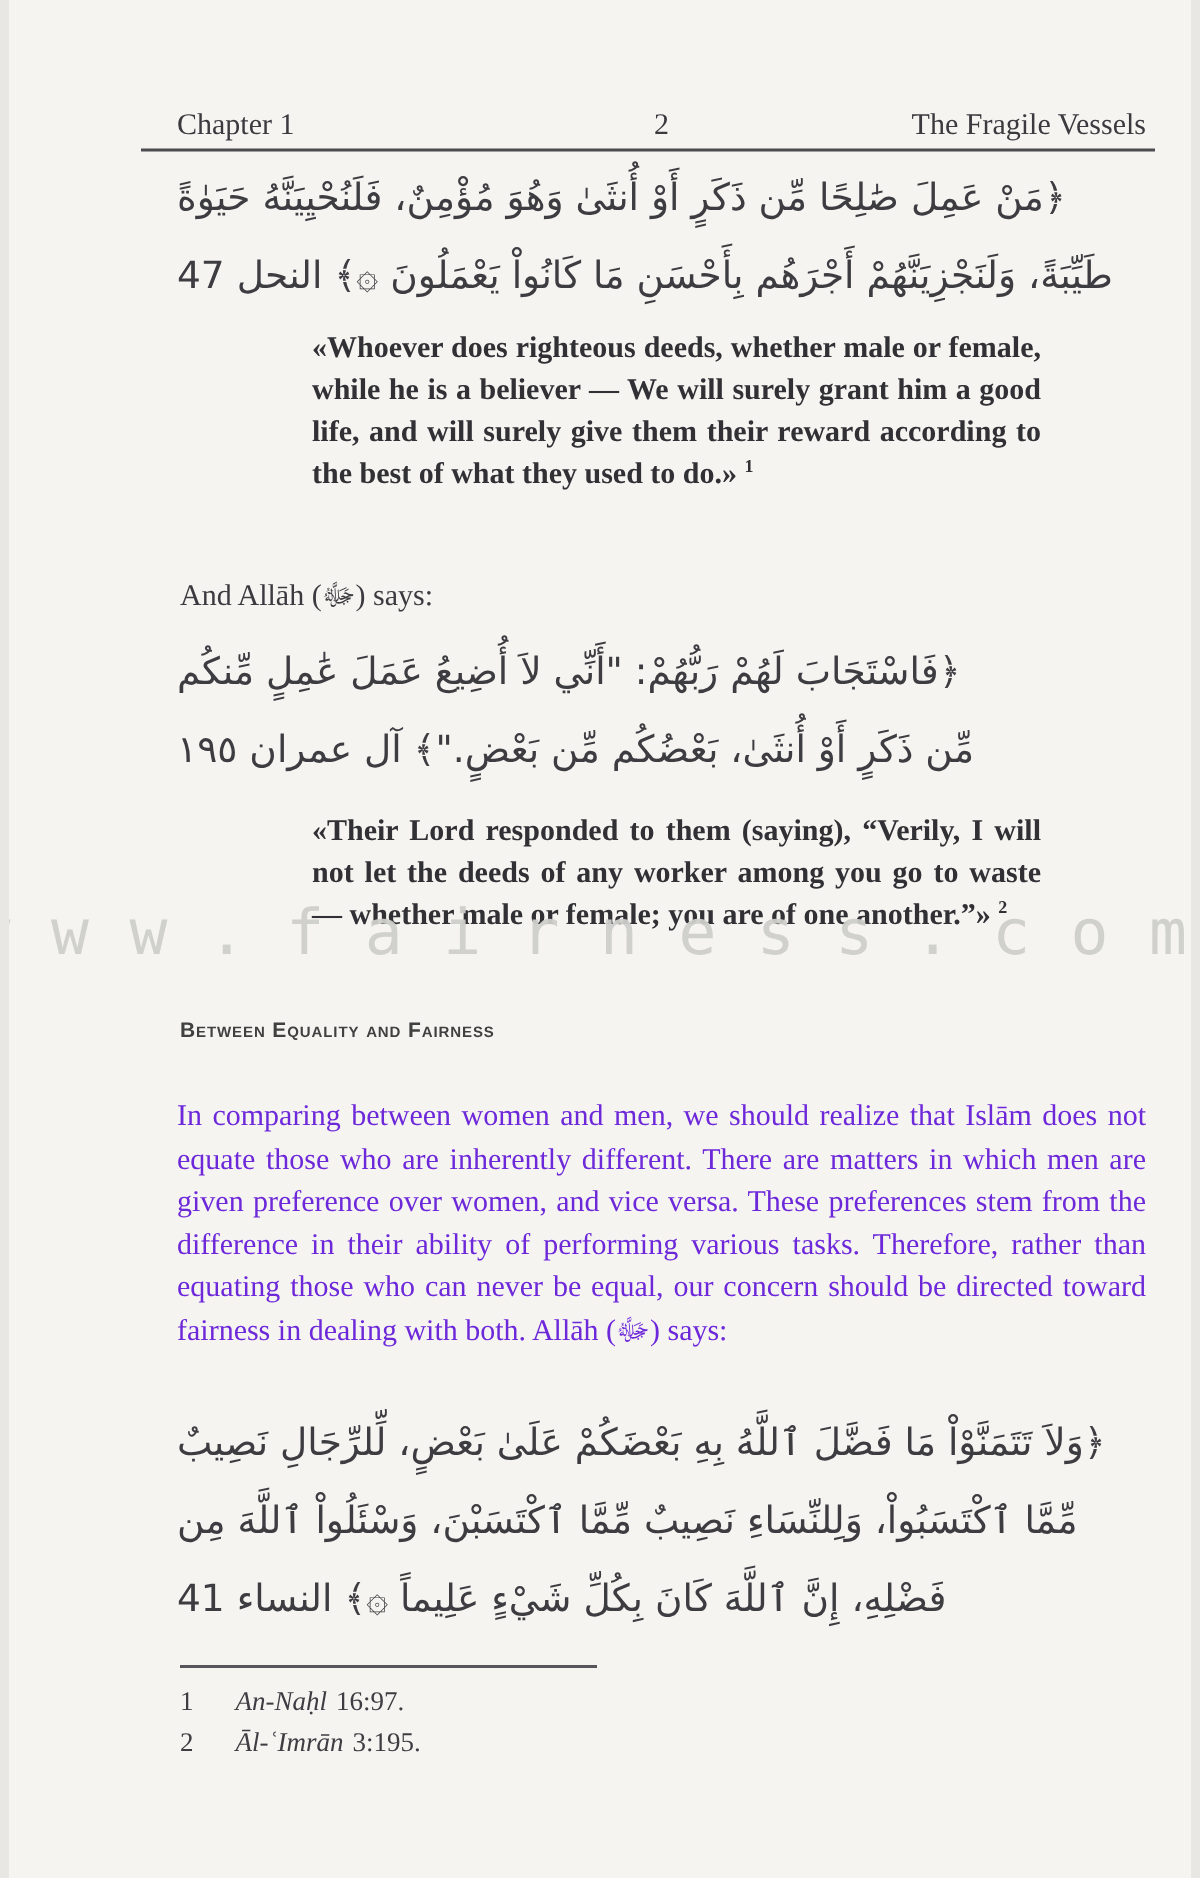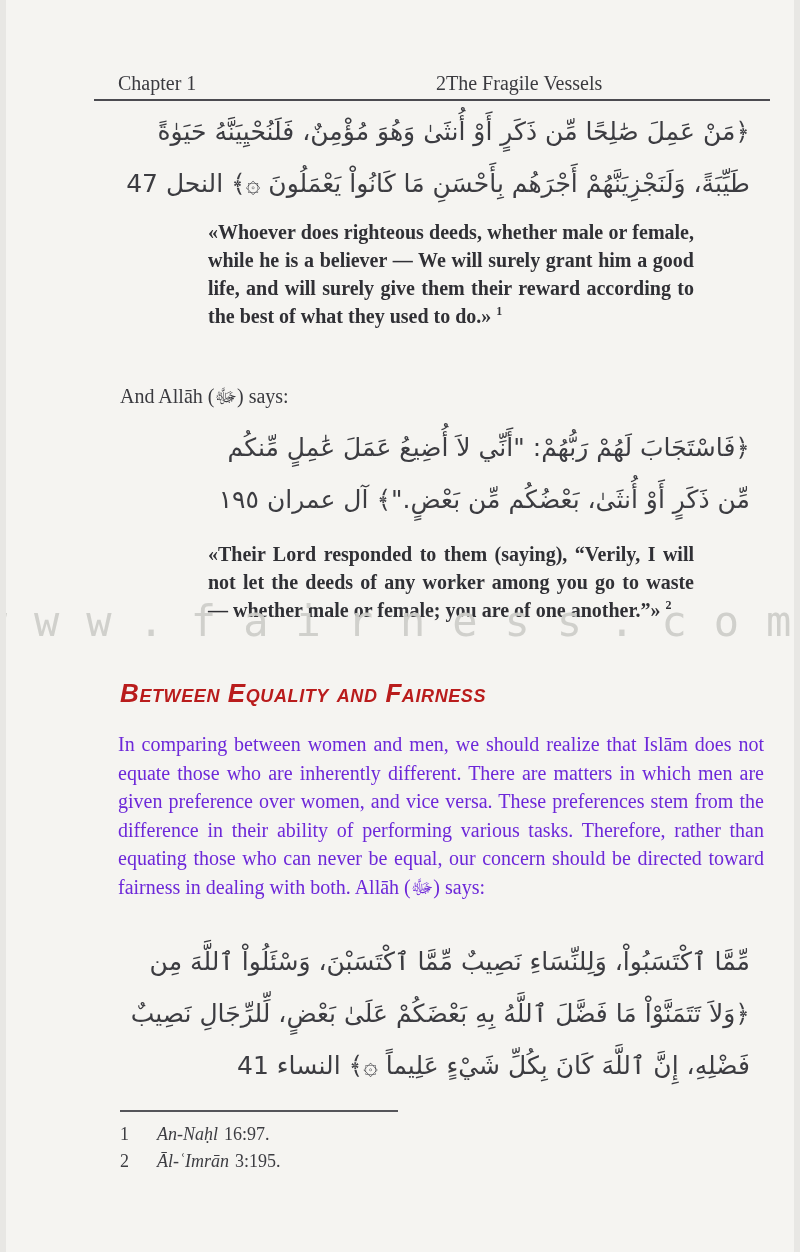--- a/index.html
+++ b/index.html
@@ -14,29 +14,29 @@
     font-family:"Liberation Serif","DejaVu Serif",serif;
   }
   
   .header-row {
     position:absolute; left:112px; right:30px; top:72px;
     display:grid; grid-template-columns:1fr auto 1fr; align-items:baseline;
     font-size:20px; color:#3a3a3f;
   }
   .header-left  { text-align:left; }
   .header-center{ text-align:center; }
-  .header-right { text-align:left; }
+  .header-right { text-align:right; }
   .header-rule {
     position:absolute; left:88px; right:24px; top:99px;
     height:2px; background:#4b4b50;
   }
   
   .arabic {
     position:absolute; left:112px; right:44px;
-    direction:rtl; text-align:right;
+    direction:rtl; text-align:left;
     font-family:"DejaVu Sans",sans-serif;
     font-size:25px; line-height:52px; color:#3c3c41;
   }
   .arabic1 { top:106px; }
   .arabic2 { top:422px; }
   .arabic3 { top:936px; }
   
   .translation {
     position:absolute; left:176px; right:100px;
     font-weight:bold; font-size:20px; line-height:28px;
@@ -49,21 +49,21 @@
   .says {
     position:absolute; left:114px; right:30px;
     font-size:20px; color:#3a3a3f;
   }
   .says1 { top:384px; }
   
   .section-heading {
     position:absolute; left:114px; right:30px; top:678px;
     font-family:"Liberation Sans","DejaVu Sans",sans-serif;
     font-weight:bold; font-variant:small-caps;
-    font-size:26px; letter-spacing:0.6px; color:#b91c1c;font-style:italic;
+    font-size:14px; letter-spacing:0.6px; color:#404040;
   }
   
   .body-para {
     position:absolute; left:112px; right:30px; top:730px;
     font-size:20px; line-height:28.5px; text-align:justify; color:#6d28d9;
   }
   
   .watermark {
     position:absolute; top:597px; left:50%;
     transform:translateX(-50%);
@@ -119,22 +119,22 @@
   <div class="translation trans2">
     <span>«Their Lord responded to them (saying), “Verily, I will not let the deeds of any worker among you go to waste — whether male or female; you are of one another.”»</span>
     <sup class="fnref">2</sup>
   </div>
 
   <div class="section-heading">Between Equality and Fairness</div>
 
   <div class="body-para">In comparing between women and men, we should realize that Islām does not equate those who are inherently different. There are matters in which men are given preference over women, and vice versa. These preferences stem from the difference in their ability of performing various tasks. Therefore, rather than equating those who can never be equal, our concern should be directed toward fairness in dealing with both. Allāh (ﷻ) says:</div>
 
   <div class="arabic arabic3">
+    <div class="arabic-line">﴿وَلاَ تَتَمَنَّوْاْ مَا فَضَّلَ ٱللَّهُ بِهِ بَعْضَكُمْ عَلَىٰ بَعْضٍ، لِّلرِّجَالِ نَصِيبٌ</div>
     <div class="arabic-line">مِّمَّا ٱكْتَسَبُواْ، وَلِلنِّسَاءِ نَصِيبٌ مِّمَّا ٱكْتَسَبْنَ، وَسْئَلُواْ ٱللَّهَ مِن</div>
-    <div class="arabic-line">﴿وَلاَ تَتَمَنَّوْاْ مَا فَضَّلَ ٱللَّهُ بِهِ بَعْضَكُمْ عَلَىٰ بَعْضٍ، لِّلرِّجَالِ نَصِيبٌ</div>
     <div class="arabic-line">فَضْلِهِ، إِنَّ ٱللَّهَ كَانَ بِكُلِّ شَيْءٍ عَلِيماً ۞﴾ النساء 41</div>
   </div>
 
   <div class="watermark">www.fairness.com</div>
 
   <div class="footnote-rule"></div>
   <div class="footnotes">
     <div class="footnote-row">
       <span class="footnote-num">1</span>
       <span class="footnote-src">An-Naḥl</span>

